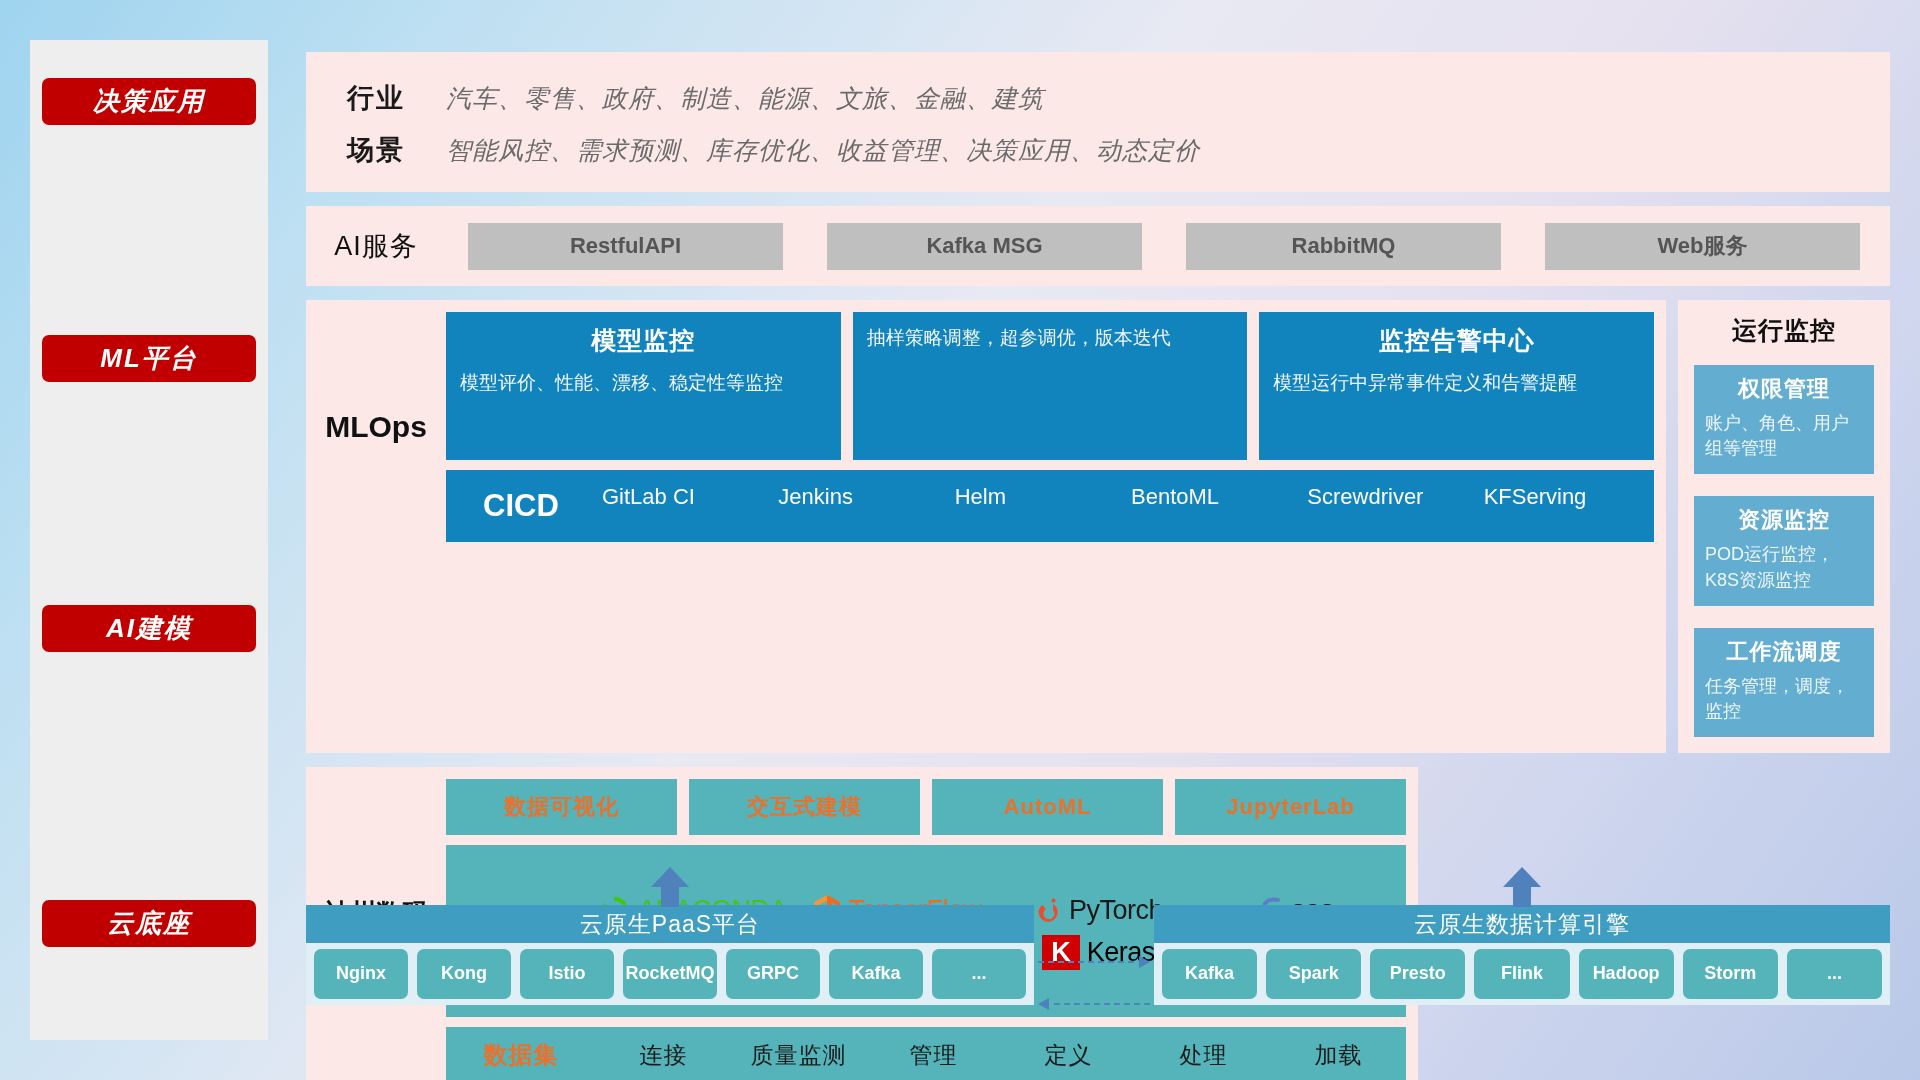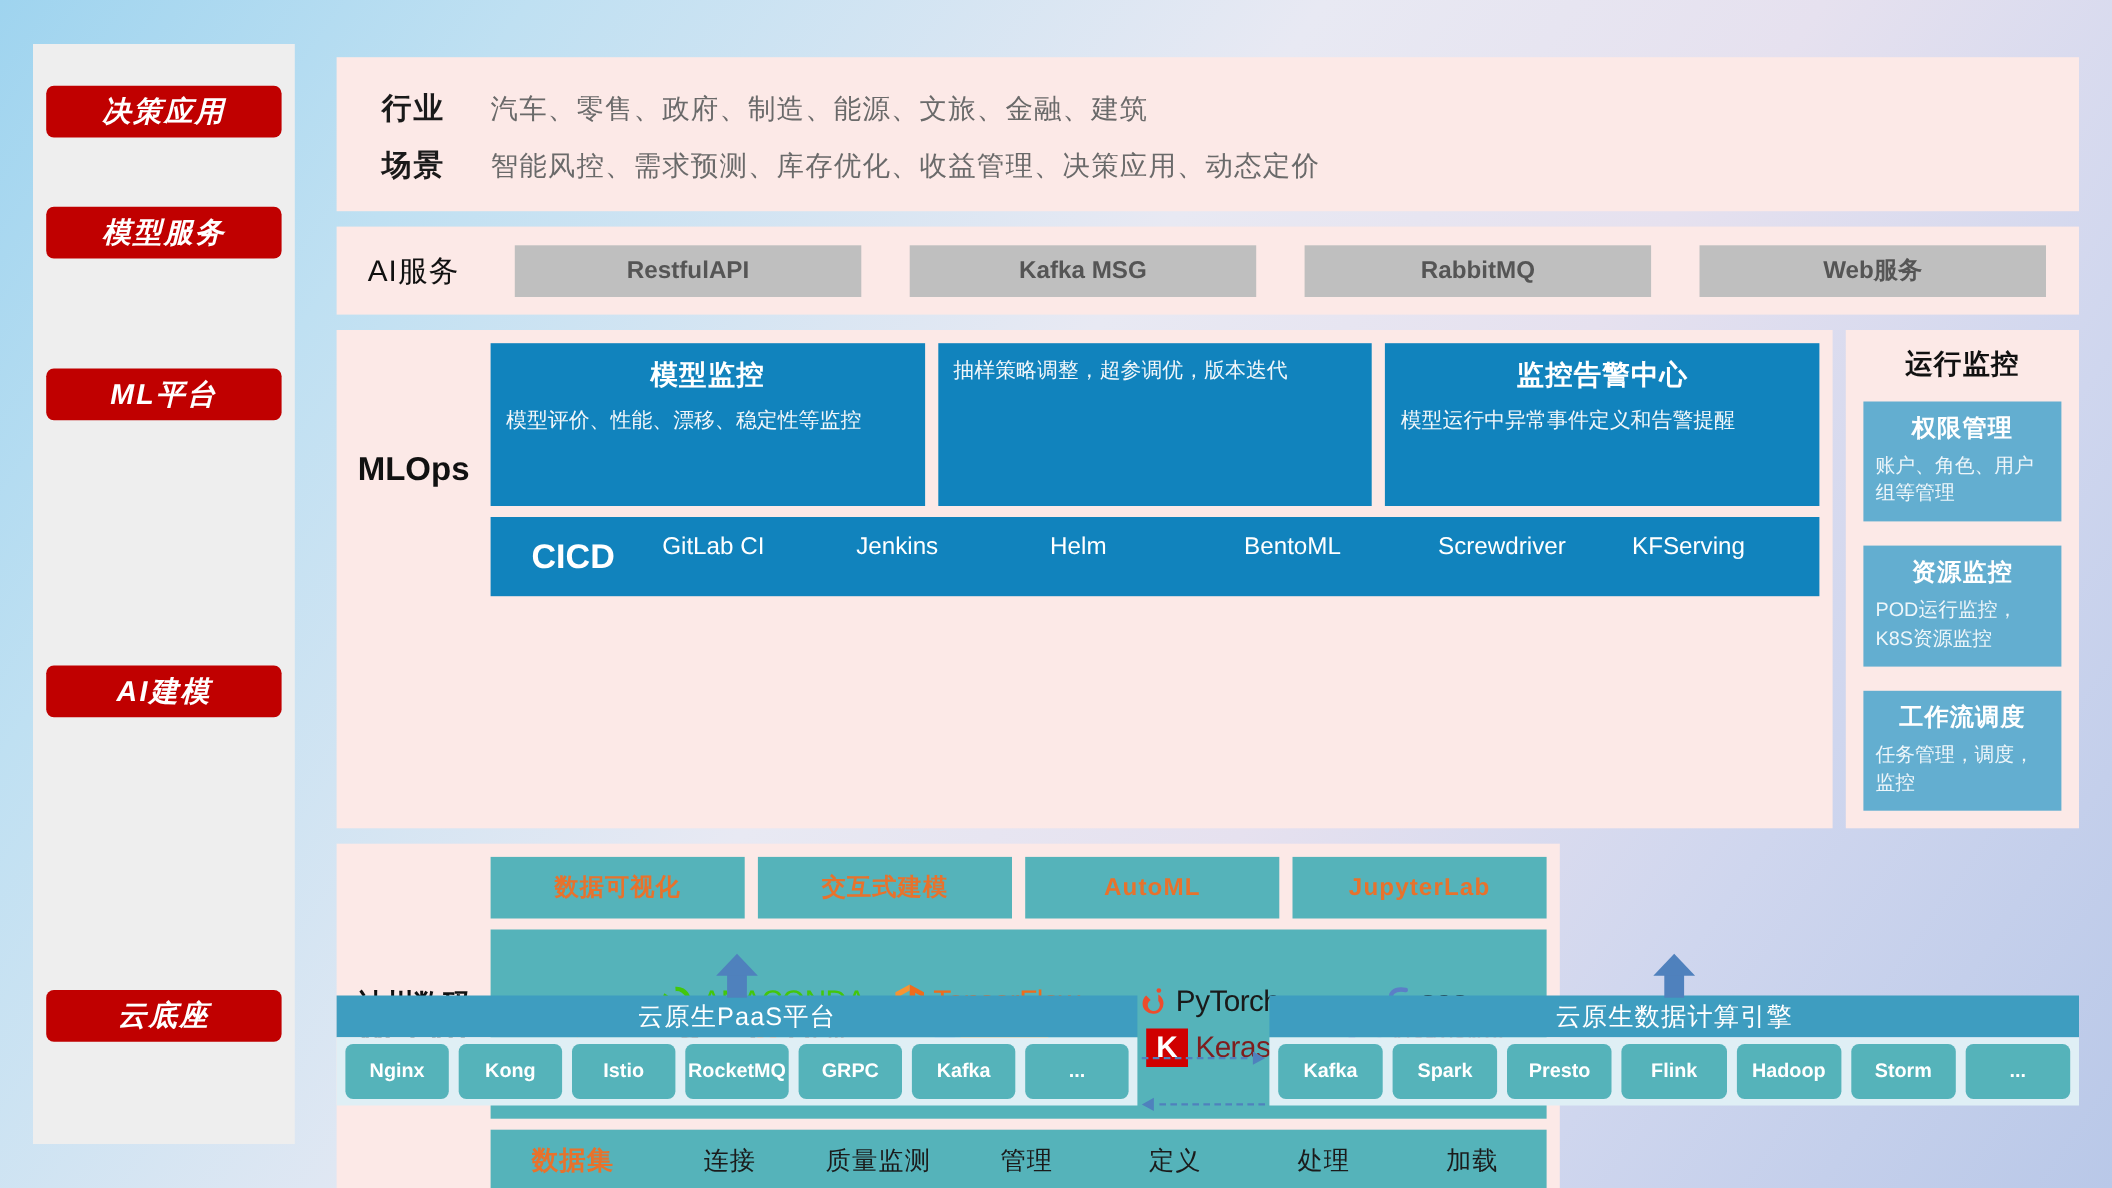--- a/index.html
+++ b/index.html
@@ -42,21 +42,21 @@
   
   #band-decision { height: 140px; padding: 20px 0 0 0; }
   .kv-row { display: flex; align-items: center; height: 52px; }
   .kv-key {
     width: 140px; flex: 0 0 140px;
     text-align: center;
     font-size: 27px; font-weight: bold; color: #1a1a1a;
     letter-spacing: 2px;
   }
   .kv-val {
-    font-size: 25px; color: #6a6a6a; letter-spacing: 1px;
+    font-size: 25px; color: #6a6a6a; letter-spacing: 1px; font-style: italic;
   }
 
   
   #band-service { height: 80px; margin-top: 14px; display: flex; align-items: center; }
   .row-label {
     width: 140px; flex: 0 0 140px; text-align: center;
     font-size: 27px; font-weight: normal; color: #111;
     letter-spacing: 1px;
   }
   #svc-chips { display: flex; flex: 1; gap: 0; padding-right: 8px; }
@@ -255,23 +255,20 @@
     border-right: 11px solid #4f81bd;
   }
   #dash-bot .dash-line { left: 16px; }
 </style>
 </head>
 <body>
 
 <div id="left-rail">
   <div class="stage-pill" style="top:38px">
       <span>决策应用</span>
-    </div>
-  <div class="stage-pill" style="top:148px">
-      <span>模型服务</span>
     </div>
   <div class="stage-pill" style="top:295px">
       <span>ML平台</span>
     </div>
   <div class="stage-pill" style="top:565px">
       <span>AI建模</span>
     </div>
   <div class="stage-pill" style="top:860px">
       <span>云底座</span>
     </div>
@@ -411,21 +408,21 @@
               <ellipse cx="17" cy="18" rx="14" ry="13" fill="#3499cd"></ellipse>
             </svg>
             <span style="position:relative;display:inline-block;background:#f7a635;border-radius:0 0 22px 22px;padding:3px 11px 4px 11px;margin-left:-10px">
               <span style="display:block;font-size:11px;text-align:center;color:#111;line-height:1">scikit</span>
               <span style="display:block;font-size:24px;font-style:italic;font-weight:bold;color:#111;line-height:1">learn</span>
             </span>
           </div>
 
           <div class="logo">
             <span style="background:#d00000;color:#fff;font-size:27px;font-weight:bold;padding:2px 9px;line-height:1.15">K</span>
-            <span class="logo-text" style="color:#7f1d1d">Keras</span>
+            <span class="logo-text" style="color:#000000">Keras</span>
           </div>
 
           <div class="logo">
             <svg width="34" height="32" viewBox="0 0 34 32">
               <line x1="16" y1="14" x2="4" y2="7" stroke="#3b3b4f" stroke-width="1.6"></line>
               <line x1="16" y1="14" x2="5" y2="22" stroke="#3b3b4f" stroke-width="1.6"></line>
               <line x1="16" y1="14" x2="29" y2="10" stroke="#3b3b4f" stroke-width="1.6"></line>
               <line x1="16" y1="14" x2="20" y2="28" stroke="#3b3b4f" stroke-width="1.6"></line>
               <circle cx="16" cy="14" r="5.2" fill="#f57c20"></circle>
               <circle cx="4" cy="7" r="3" fill="#3b6fb6"></circle>

